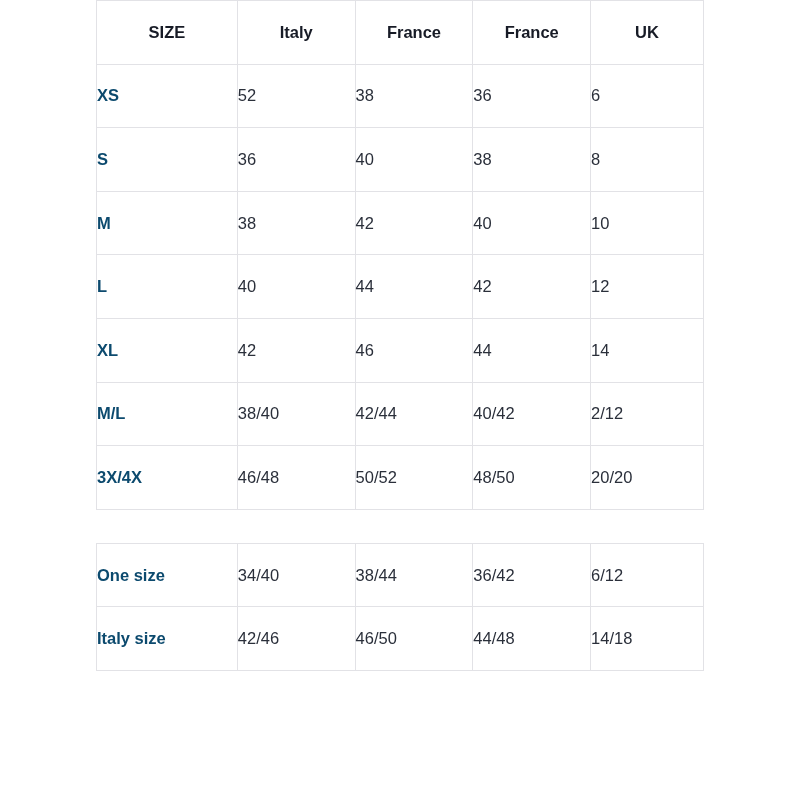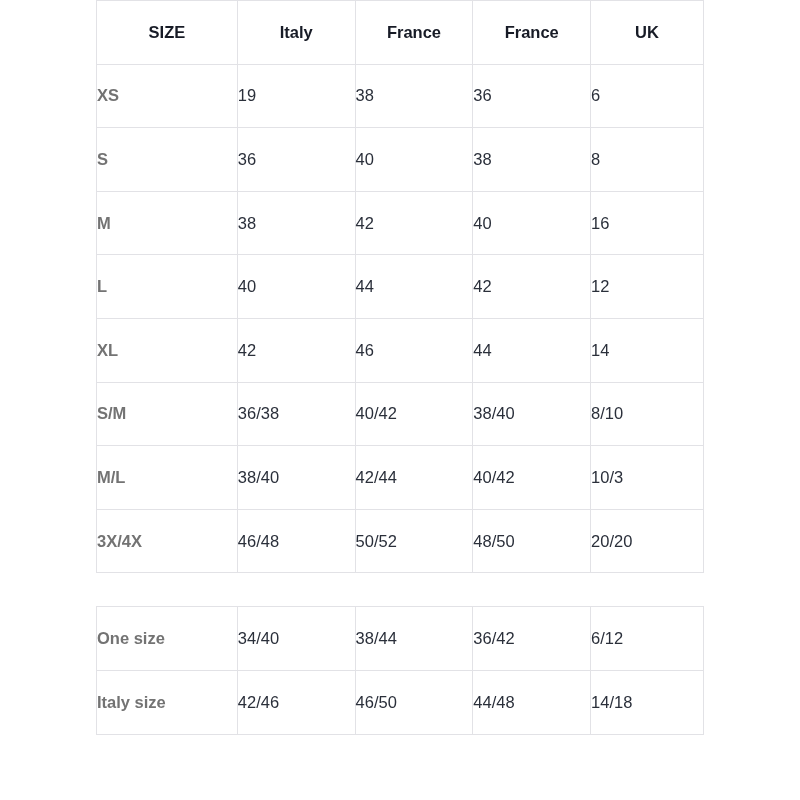--- a/index.html
+++ b/index.html
@@ -38,21 +38,21 @@
     padding: 0;
     height: 62.6px;
   }
   th {
     font-weight: 700;
     font-size: 16.5px;
     color: #171b26;
   }
   td.rowhead {
     font-weight: 700;
-    color: #737373;
+    color: #0c4a6e;
   }
   col.c1 { width: 23.2%; }
   col.c2 { width: 19.4%; }
   col.c3 { width: 19.4%; }
   col.c4 { width: 19.4%; }
   col.c5 { width: 18.6%; }
   .spacer {
     height: 33px;
   }
   table.secondary-table td {
@@ -78,66 +78,59 @@
         <th>SIZE</th>
         <th>Italy</th>
         <th>France</th>
         <th>France</th>
         <th>UK</th>
       </tr>
     </thead>
     <tbody>
       <tr>
         <td class="rowhead">XS</td>
-        <td>19</td>
+        <td>52</td>
         <td>38</td>
         <td>36</td>
         <td>6</td>
       </tr>
       <tr>
         <td class="rowhead">S</td>
         <td>36</td>
         <td>40</td>
         <td>38</td>
         <td>8</td>
       </tr>
       <tr>
         <td class="rowhead">M</td>
         <td>38</td>
         <td>42</td>
         <td>40</td>
-        <td>16</td>
+        <td>10</td>
       </tr>
       <tr>
         <td class="rowhead">L</td>
         <td>40</td>
         <td>44</td>
         <td>42</td>
         <td>12</td>
       </tr>
       <tr>
         <td class="rowhead">XL</td>
         <td>42</td>
         <td>46</td>
         <td>44</td>
         <td>14</td>
       </tr>
       <tr>
-        <td class="rowhead">S/M</td>
-        <td>36/38</td>
-        <td>40/42</td>
-        <td>38/40</td>
-        <td>8/10</td>
-      </tr>
-      <tr>
         <td class="rowhead">M/L</td>
         <td>38/40</td>
         <td>42/44</td>
         <td>40/42</td>
-        <td>10/3</td>
+        <td>2/12</td>
       </tr>
       <tr>
         <td class="rowhead">3X/4X</td>
         <td>46/48</td>
         <td>50/52</td>
         <td>48/50</td>
         <td>20/20</td>
       </tr>
     </tbody>
   </table>

